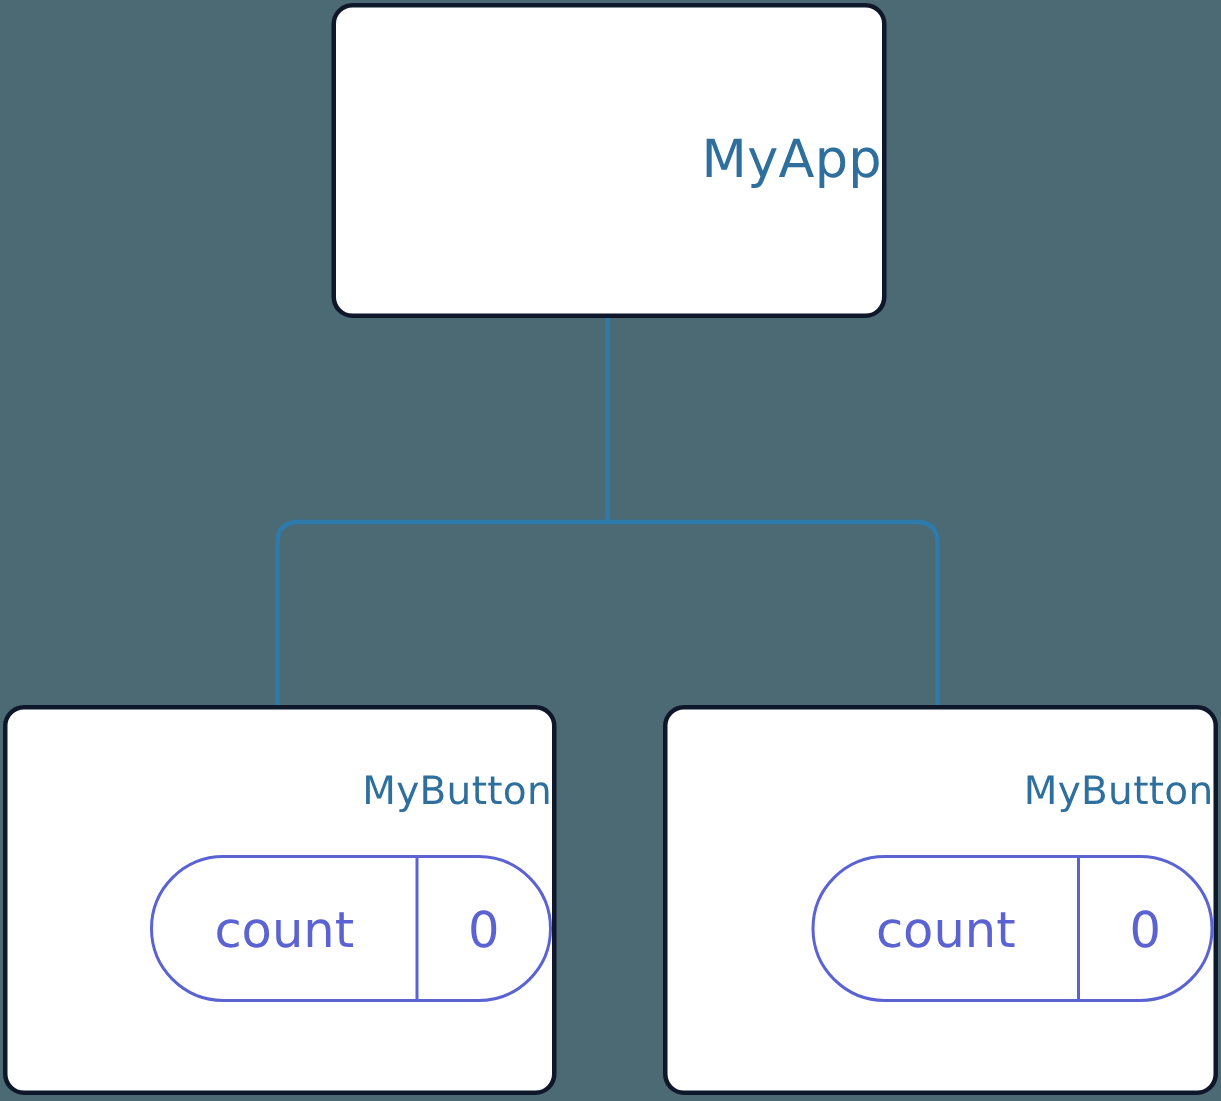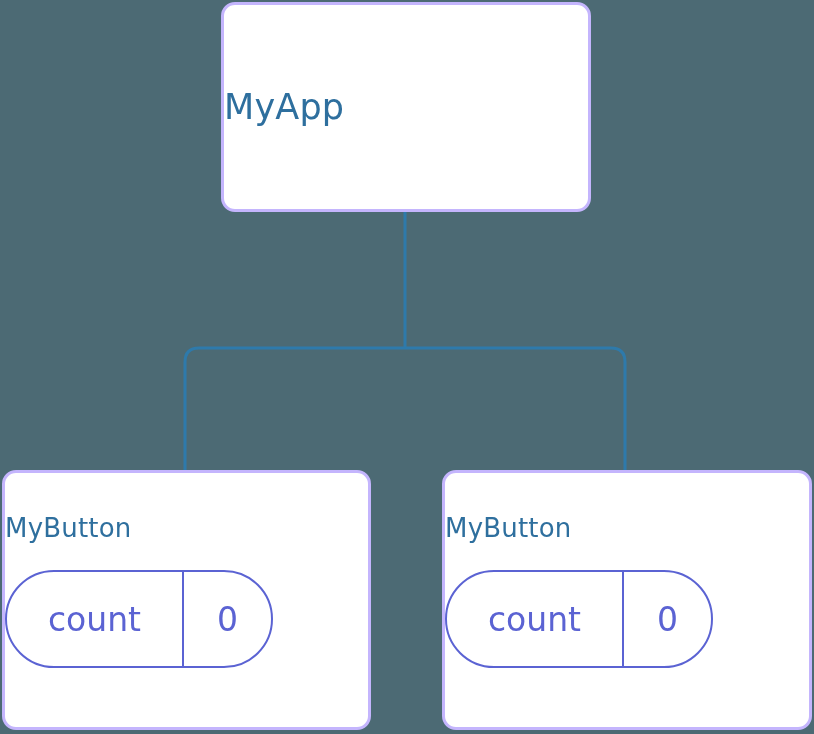--- a/index.html
+++ b/index.html
@@ -24,25 +24,25 @@
     left: 0;
     top: 0;
     width: 814px;
     height: 734px;
     pointer-events: none;
   }
   .node {
     position: absolute;
     box-sizing: border-box;
     background: #ffffff;
-    border: 3px solid #c4b5fd;
+    border: 3px solid #0f172a;
     border-radius: 14px;
     display: flex;
     flex-direction: column;
-    align-items: flex-start;
+    align-items: flex-end;
     z-index: 2;
   }
   .node-root {
     left: 221px;
     top: 2px;
     width: 370px;
     height: 210px;
     justify-content: center;
   }
   .node-child-left {

